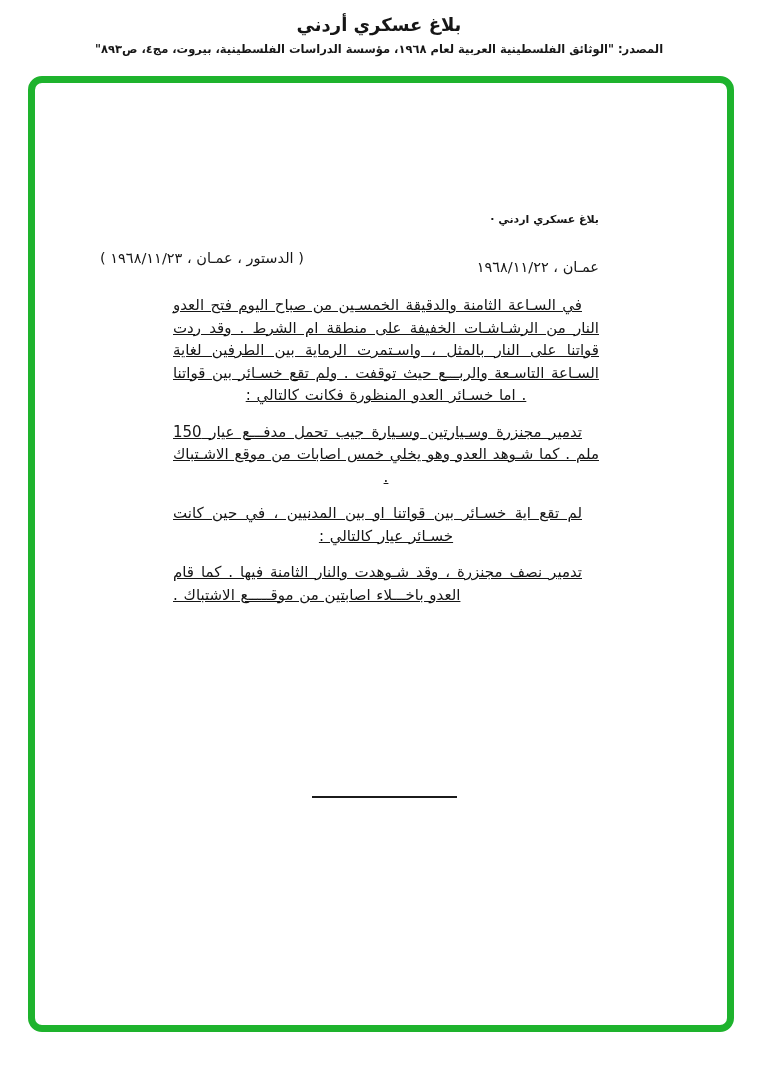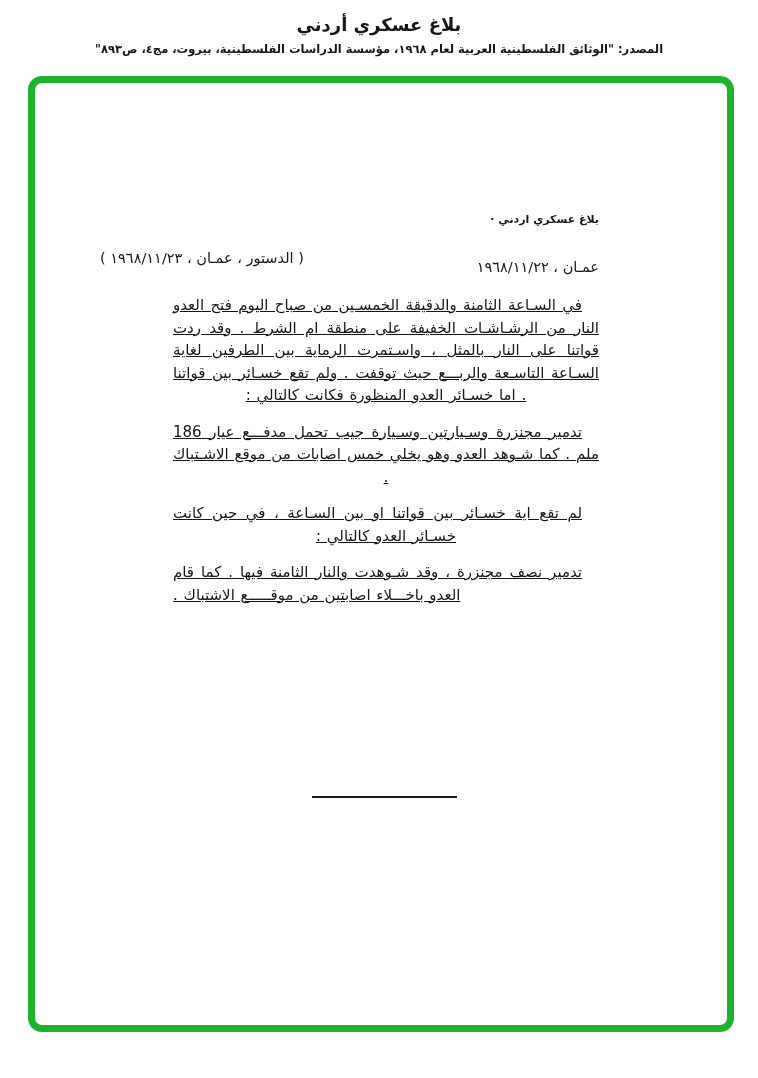--- a/index.html
+++ b/index.html
@@ -95,22 +95,22 @@
   <div class="doc-frame">
 
     <div class="doc-title">بلاغ عسكري اردني ·</div>
 
     <div class="dateline-right">عمـان ، ١٩٦٨/١١/٢٢</div>
 
     <div class="dateline-left">( الدستور ، عمـان ، ١٩٦٨/١١/٢٣ )</div>
 
     <div class="body-col">
       <p class="para last-center">في السـاعة الثامنة والدقيقة الخمسـين من صباح اليوم فتح العدو النار من الرشـاشـات الخفيفة على منطقة ام الشرط . وقد ردت قواتنا على النار بالمثل ، واسـتمرت الرماية بين الطرفين لغاية السـاعة التاسـعة والربـــع حيث توقفت . ولم تقع خسـائر بين قواتنا . اما خسـائر العدو المنظورة فكانت كالتالي :</p>
-      <p class="para last-center">تدمير مجنزرة وسـيارتين وسـيارة جيب تحمل مدفـــع عيار 186 ملم . كما شـوهد العدو وهو يخلي خمس اصابات من موقع الاشـتباك .</p>
-      <p class="para last-center">لم تقع اية خسـائر بين قواتنا او بين السـاعة ، في حين كانت خسـائر العدو كالتالي :</p>
+      <p class="para last-center">تدمير مجنزرة وسـيارتين وسـيارة جيب تحمل مدفـــع عيار 150 ملم . كما شـوهد العدو وهو يخلي خمس اصابات من موقع الاشـتباك .</p>
+      <p class="para last-center">لم تقع اية خسـائر بين قواتنا او بين المدنيين ، في حين كانت خسـائر عيار كالتالي :</p>
       <p class="para last-left">تدمير نصف مجنزرة ، وقد شـوهدت والنار الثامنة فيها . كما قام العدو باخـــلاء اصابتين من موقـــــع الاشتباك .</p>
     </div>
 
     <div class="divider"></div>
 
   </div>
 
 </div>
 
 </body></html>

